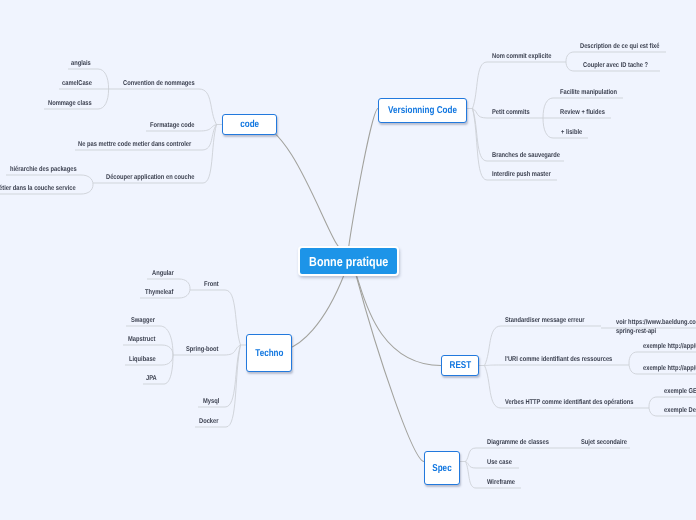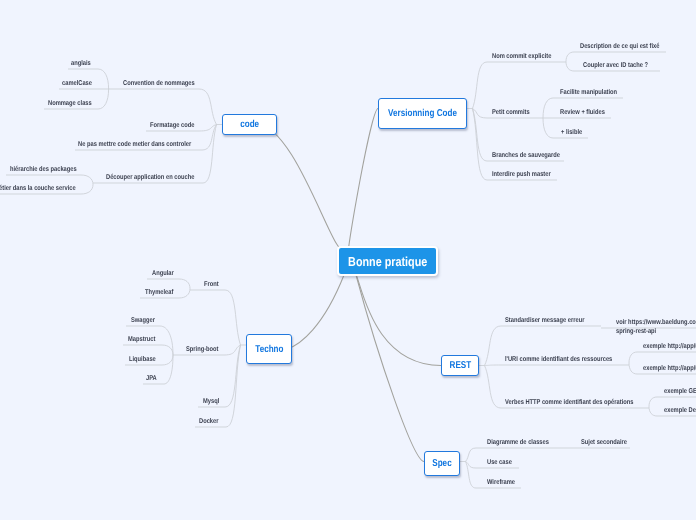--- a/index.html
+++ b/index.html
@@ -113,48 +113,48 @@
       <path d="M476,448 L554,448" fill="none" stroke="#cbcfd4" stroke-width="0.85"></path>
       <path d="M465.5,461.5 C470.015,456.64 467.39,448 476,448" fill="none" stroke="#cbcfd4" stroke-width="0.85"></path>
       <path d="M576,448 L554,448" fill="none" stroke="#cbcfd4" stroke-width="0.85"></path>
       <path d="M576,448 L630,448" fill="none" stroke="#cbcfd4" stroke-width="0.85"></path>
       <path d="M476,468 L519,468" fill="none" stroke="#cbcfd4" stroke-width="0.85"></path>
       <path d="M465.5,461.5 C470.015,463.84 467.39,468 476,468" fill="none" stroke="#cbcfd4" stroke-width="0.85"></path>
       <path d="M476,488 L521,488" fill="none" stroke="#cbcfd4" stroke-width="0.85"></path>
       <path d="M465.5,461.5 C470.015,471.04 467.39,488 476,488" fill="none" stroke="#cbcfd4" stroke-width="0.85"></path>
     </svg>
   <div id="nodes">
-      <div class="node root" style="left: 298px; top: 246px; width: 101px; height: 30px; margin-left: 39px;">
+      <div class="node root" style="left: 298px; top: 246px; width: 101px; height: 30px;">
         <span>Bonne pratique</span>
       </div>
       <div class="node lvl1" style="left: 222px; top: 114px; width: 55px; height: 21px;">
         <span>code</span>
       </div>
       <div class="leaf" style="left: 123px; top: 80px;">Convention de nommages</div>
       <div class="leaf" style="left: 71px; top: 60px;">anglais</div>
       <div class="leaf" style="left: 62px; top: 80px;">camelCase</div>
       <div class="leaf" style="left: 48px; top: 100px;">Nommage class</div>
       <div class="leaf" style="left: 150px; top: 122px;">Formatage code</div>
       <div class="leaf" style="left: 78px; top: 141px;">Ne pas mettre code metier dans controler</div>
       <div class="leaf" style="left: 106px; top: 174px;">Découper application en couche</div>
       <div class="leaf" style="left: 10px; top: 166px;">hiérarchie des packages</div>
       <div class="leaf" style="left: -22px; top: 185px;">Code métier dans la couche service</div>
-      <div class="node lvl1" style="left: 378px; top: 98px; width: 89px; height: 31px;">
+      <div class="node lvl1" style="left: 378px; top: 98px; width: 89px; height: 25px;">
         <span>Versionning Code</span>
       </div>
       <div class="leaf" style="left: 492px; top: 53px;">Nom commit explicite</div>
       <div class="leaf" style="left: 580px; top: 43px;">Description de ce qui est fixé</div>
       <div class="leaf" style="left: 583px; top: 62px;">Coupler avec ID tache ?</div>
       <div class="leaf" style="left: 492px; top: 109px;">Petit commits</div>
       <div class="leaf" style="left: 560px; top: 89px;">Facilite manipulation</div>
       <div class="leaf" style="left: 560px; top: 109px;">Review + fluides</div>
       <div class="leaf" style="left: 561px; top: 129px;">+ lisible</div>
       <div class="leaf" style="left: 492px; top: 152px;">Branches de sauvegarde</div>
       <div class="leaf" style="left: 492px; top: 171px;">Interdire push master</div>
-      <div class="node lvl1" style="left: 246px; top: 334px; width: 46px; height: 30px;">
+      <div class="node lvl1" style="left: 246px; top: 334px; width: 46px; height: 38px;">
         <span>Techno</span>
       </div>
       <div class="leaf" style="left: 204px; top: 281px;">Front</div>
       <div class="leaf" style="left: 152px; top: 270px;">Angular</div>
       <div class="leaf" style="left: 145px; top: 289px;">Thymeleaf</div>
       <div class="leaf" style="left: 186px; top: 346px;">Spring-boot</div>
       <div class="leaf" style="left: 131px; top: 317px;">Swagger</div>
       <div class="leaf" style="left: 128px; top: 336px;">Mapstruct</div>
       <div class="leaf" style="left: 129px; top: 356px;">Liquibase</div>
       <div class="leaf" style="left: 146px; top: 375px;">JPA</div>
@@ -165,21 +165,21 @@
       </div>
       <div class="leaf" style="left: 505px; top: 317px;">Standardiser message erreur</div>
       <div class="leaf" style="left: 616px; top: 319px;">voir https://www.baeldung.com/
 spring-rest-api</div>
       <div class="leaf" style="left: 505px; top: 356px;">l'URI comme identifiant des ressources</div>
       <div class="leaf" style="left: 643px; top: 343px;">exemple http://app/user</div>
       <div class="leaf" style="left: 643px; top: 365px;">exemple http://app/user/1</div>
       <div class="leaf" style="left: 505px; top: 399px;">Verbes HTTP comme identifiant des opérations</div>
       <div class="leaf" style="left: 664px; top: 388px;">exemple GET</div>
       <div class="leaf" style="left: 664px; top: 407px;">exemple Delete</div>
-      <div class="node lvl1" style="left: 424px; top: 451px; width: 36px; height: 25px;">
+      <div class="node lvl1" style="left: 424px; top: 451px; width: 36px; height: 34px;">
         <span>Spec</span>
       </div>
       <div class="leaf" style="left: 487px; top: 439px;">Diagramme de classes</div>
       <div class="leaf" style="left: 581px; top: 439px;">Sujet secondaire</div>
       <div class="leaf" style="left: 487px; top: 459px;">Use case</div>
       <div class="leaf" style="left: 487px; top: 479px;">Wireframe</div>
     </div>
 </div>
 
 </body></html>

